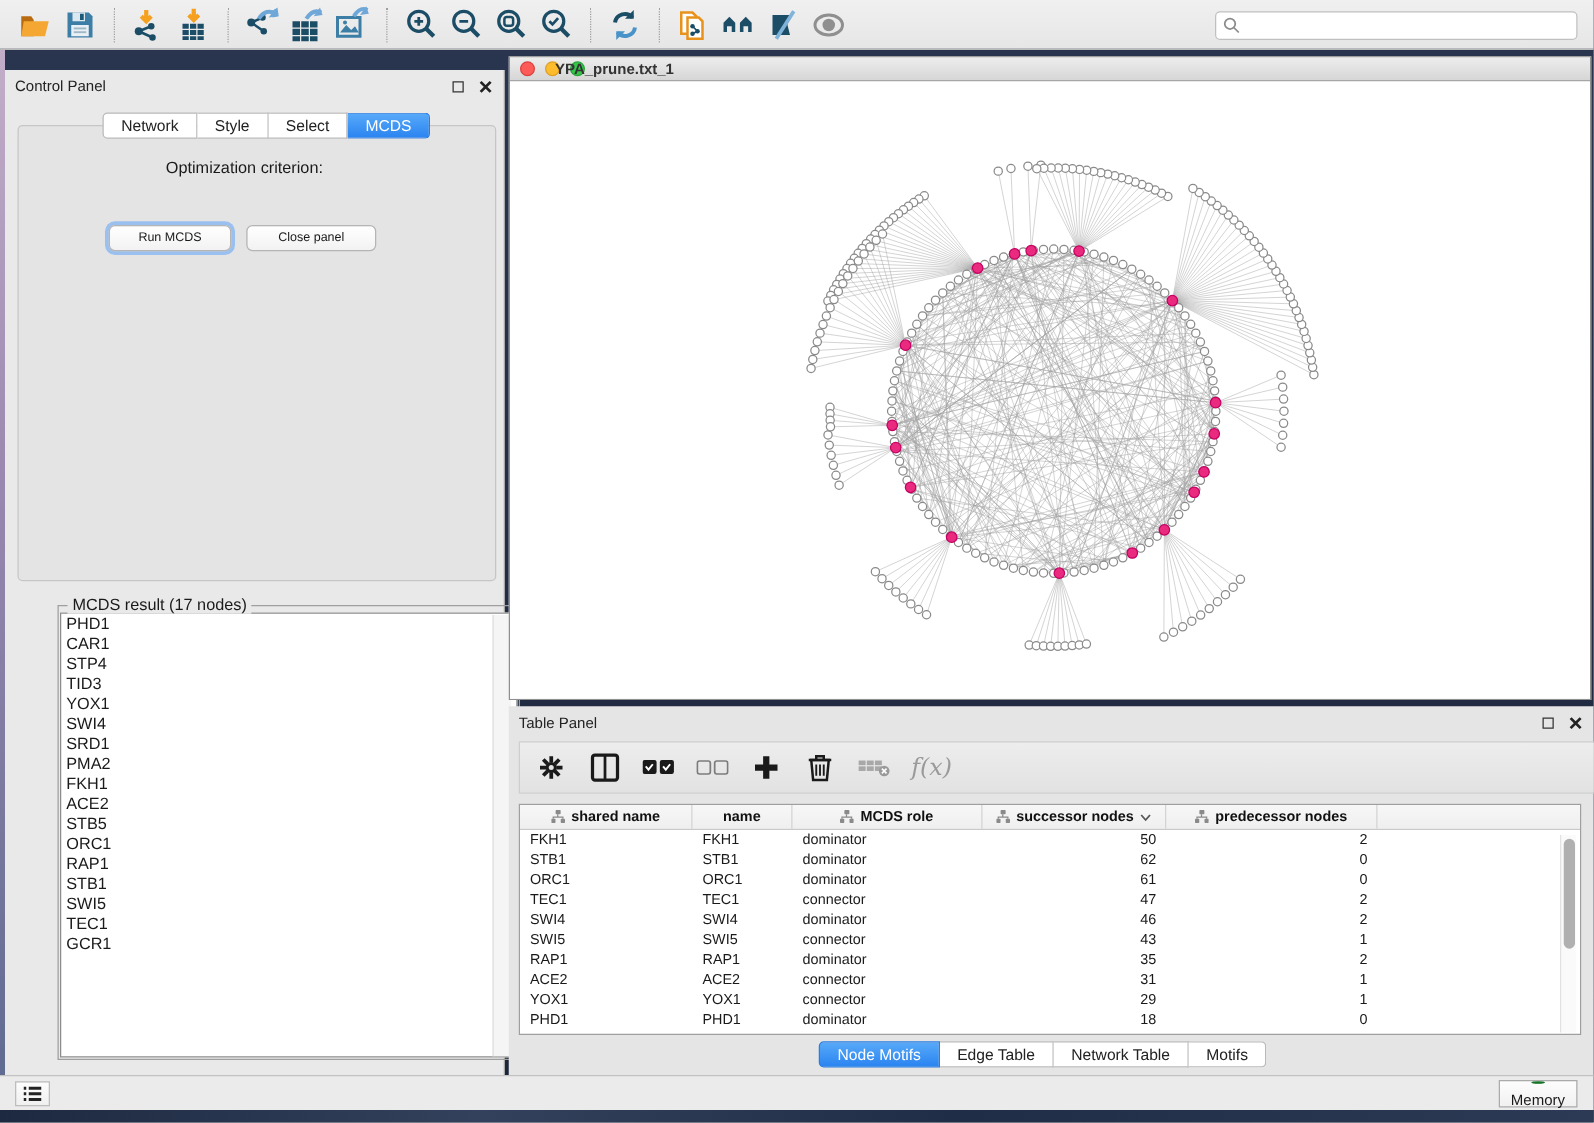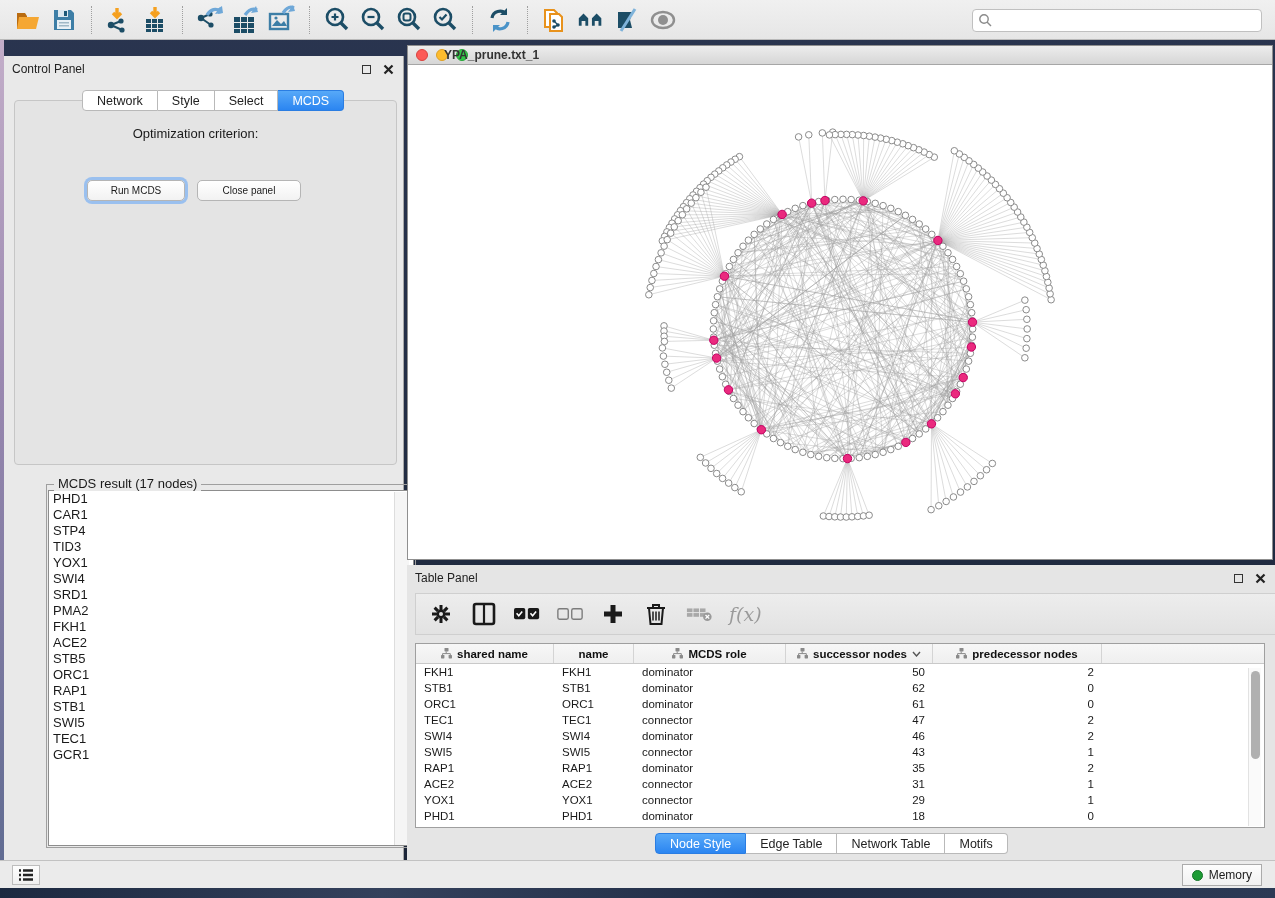--- a/index.html
+++ b/index.html
@@ -71,21 +71,21 @@
   #thead .th:last-child { border-right:none; }
   .td { font-size:11.5px; line-height:16px; padding:0 8px; white-space:nowrap; overflow:hidden; }
   .td.num { text-align:right; }
   #tbody-scroll { position:absolute; right:3px; top:24px; width:13px; height:158px; background:#fafafa; border-left:1px solid #e2e2e2; }
   #tbody-thumb { position:absolute; left:1.5px; top:3px; width:9px; height:88px; background:#b0b0b0; border-radius:5px; }
   #tp-tabs { position:absolute; left:248px; top:268px; }
 
   
   #status-bar { left:0; top:860px; width:1275px; height:28px; background:#ebebeb; border-top:1px solid #c2c2c2; }
   #menu-btn { position:absolute; left:12px; top:4px; width:28px; height:20px; background:linear-gradient(180deg,#fdfdfd,#f0f0f0); border:1px solid #bdbdbd; display:flex; align-items:center; justify-content:center; }
-  #memory-btn { position:absolute; right:13px; top:3px; height:22px; background:linear-gradient(180deg,#fdfdfd,#f1f1f1); border:1px solid #ababab; display:flex; align-items:center; padding:0 9px; gap:6px; font-size:12px; }
+  #memory-btn { position:absolute; right:13px; top:3px; height:22px; background:linear-gradient(180deg,#fdfdfd,#f1f1f1); border:1px solid #ababab; display:flex; align-items:center; padding:0 9px; gap:6px; font-size:12px;flex-direction:column; }
   #memory-dot { width:11px; height:11px; border-radius:50%; background:#1d9b35; border:1px solid #147427; }
   #wallpaper-bottom { left:0; top:888px; width:1275px; height:10px; background:linear-gradient(90deg,#1c2940,#34415c 30%,#202d46 60%,#2c3a55); }
 
   svg { display:block; }
 </style>
 </head>
 <body>
 
 <div id="left-strip" class="abs"></div>
 
@@ -1274,21 +1274,21 @@
             <div class="td num">0</div>
             <div></div>
           </div>
         </div>
       <div id="tbody-scroll">
           <div id="tbody-thumb"></div>
         </div>
     </div>
 
     <div id="tp-tabs" class="seg-tabs">
-      <div class="seg-btn sel">Node Style</div>
+      <div class="seg-btn sel">Node Motifs</div>
       <div class="seg-btn">Edge Table</div>
       <div class="seg-btn">Network Table</div>
       <div class="seg-btn">Motifs</div>
     </div>
   </div>
 
   <div id="status-bar" class="abs">
     <div id="menu-btn">
       <svg width="16" height="14" viewBox="0 0 16 14">
           <g stroke="#222" stroke-width="2.4">

